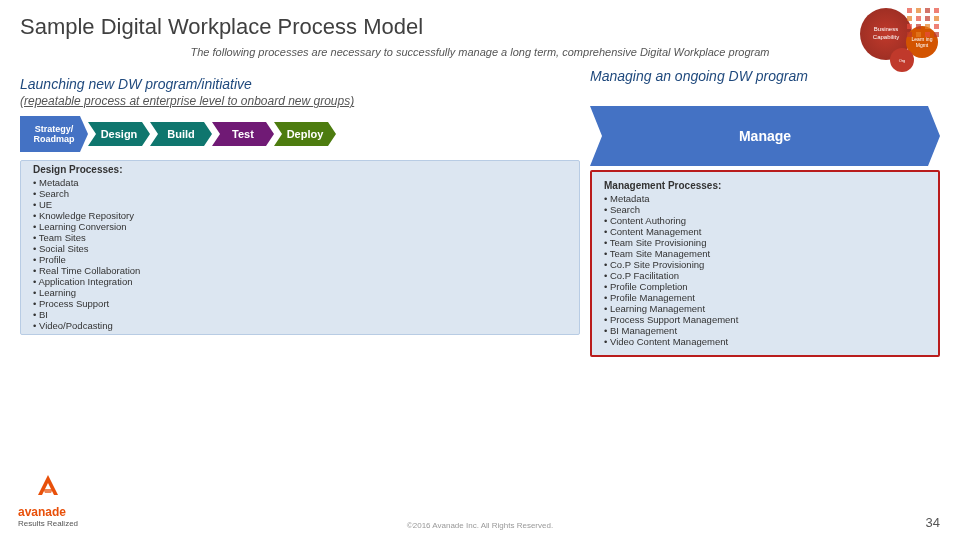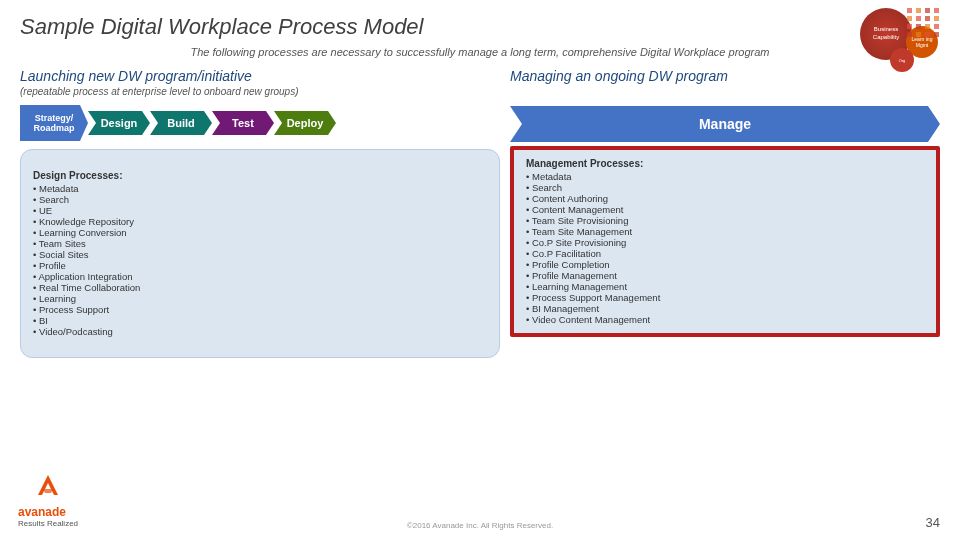--- a/index.html
+++ b/index.html
@@ -10,59 +10,60 @@
       font-family: Arial, sans-serif;
       overflow: hidden;
       position: relative;
     }
 
     .page-title {
       font-size: 22px;
       color: #404040;
       padding: 14px 20px 6px 20px;
       font-weight: 400;
-      font-style: italic;
     }
 
     .subtitle {
       text-align: center;
       font-style: italic;
       font-size: 11px;
       color: #555;
       margin-bottom: 10px;
     }
 
     .main-content {
       display: flex;
       padding: 0 20px;
       gap: 10px;
     }
 
     .left-section {
-      width: 480px;
+      width: 560px;
       flex-shrink: 0;
+      margin-top: 8px;
     }
 
     .right-section {
       flex: 1;
     }
 
     .section-title {
       font-style: italic;
       font-size: 14px;
       color: #1f497d;
       font-weight: 400;
       margin-bottom: 2px;
     }
 
     .section-subtitle {
       font-style: italic;
-      font-size: 10px;
+      font-size: 12px;
       color: #555;
       margin-bottom: 8px;
+      text-decoration: underline;
     }
 
     .process-flow {
       display: flex;
       align-items: center;
       margin-bottom: 8px;
       gap: 0;
     }
 
     .process-box {
@@ -96,58 +97,58 @@
     .process-box.test {
       background: #701a75;
     }
 
     .process-box.deploy {
       background: #4d7c0f;
     }
 
     .manage-box {
       background: #4472c4;
-      padding: 10px 40px;
+      padding: 22px 40px;
       font-size: 14px;
       font-weight: 600;
       color: #fff;
       text-align: center;
       clip-path: polygon(0 0, calc(100% - 12px) 0, 100% 50%, calc(100% - 12px) 100%, 0 100%, 12px 50%);
       width: 100%;
       margin-top: 22px;
     }
 
     .design-processes-box {
       background: #dce6f1;
       border: 1px solid #b8cce4;
-      padding: 20px 12px;
+      padding: 3px 12px;
       font-size: 9.5px;
       color: #333;
-      border-radius: 12px;
+      border-radius: 2px;
       margin-top: 4px;
     }
 
     .design-processes-box .title {
       font-weight: 700;
       margin-bottom: 2px;
       font-size: 10px;
     }
 
     .design-processes-box ul {
       list-style: none;
       padding: 0;
     }
 
     .design-processes-box ul li::before {
       content: "• ";
     }
 
     .management-processes-box {
       background: #dce6f1;
-      border: 4px solid #b91c1c;
+      border: 2px solid #b91c1c;
       padding: 8px 12px;
       font-size: 9.5px;
       color: #333;
       border-radius: 2px;
       margin-top: 4px;
     }
 
     .management-processes-box .title {
       font-weight: 700;
       margin-bottom: 2px;
@@ -335,22 +336,22 @@
       <div class="title">Design Processes:</div>
       <ul>
         <li>Metadata</li>
         <li>Search</li>
         <li>UE</li>
         <li>Knowledge Repository</li>
         <li>Learning Conversion</li>
         <li>Team Sites</li>
         <li>Social Sites</li>
         <li>Profile</li>
+        <li>Real Time Collaboration</li>
         <li>Application Integration</li>
-        <li>Real Time Collaboration</li>
         <li>Learning</li>
         <li>Process Support</li>
         <li>BI</li>
         <li>Video/Podcasting</li>
       </ul>
     </div>
   </div>
 
   <div class="right-section">
     <div class="section-title">Managing an ongoing DW program</div>

